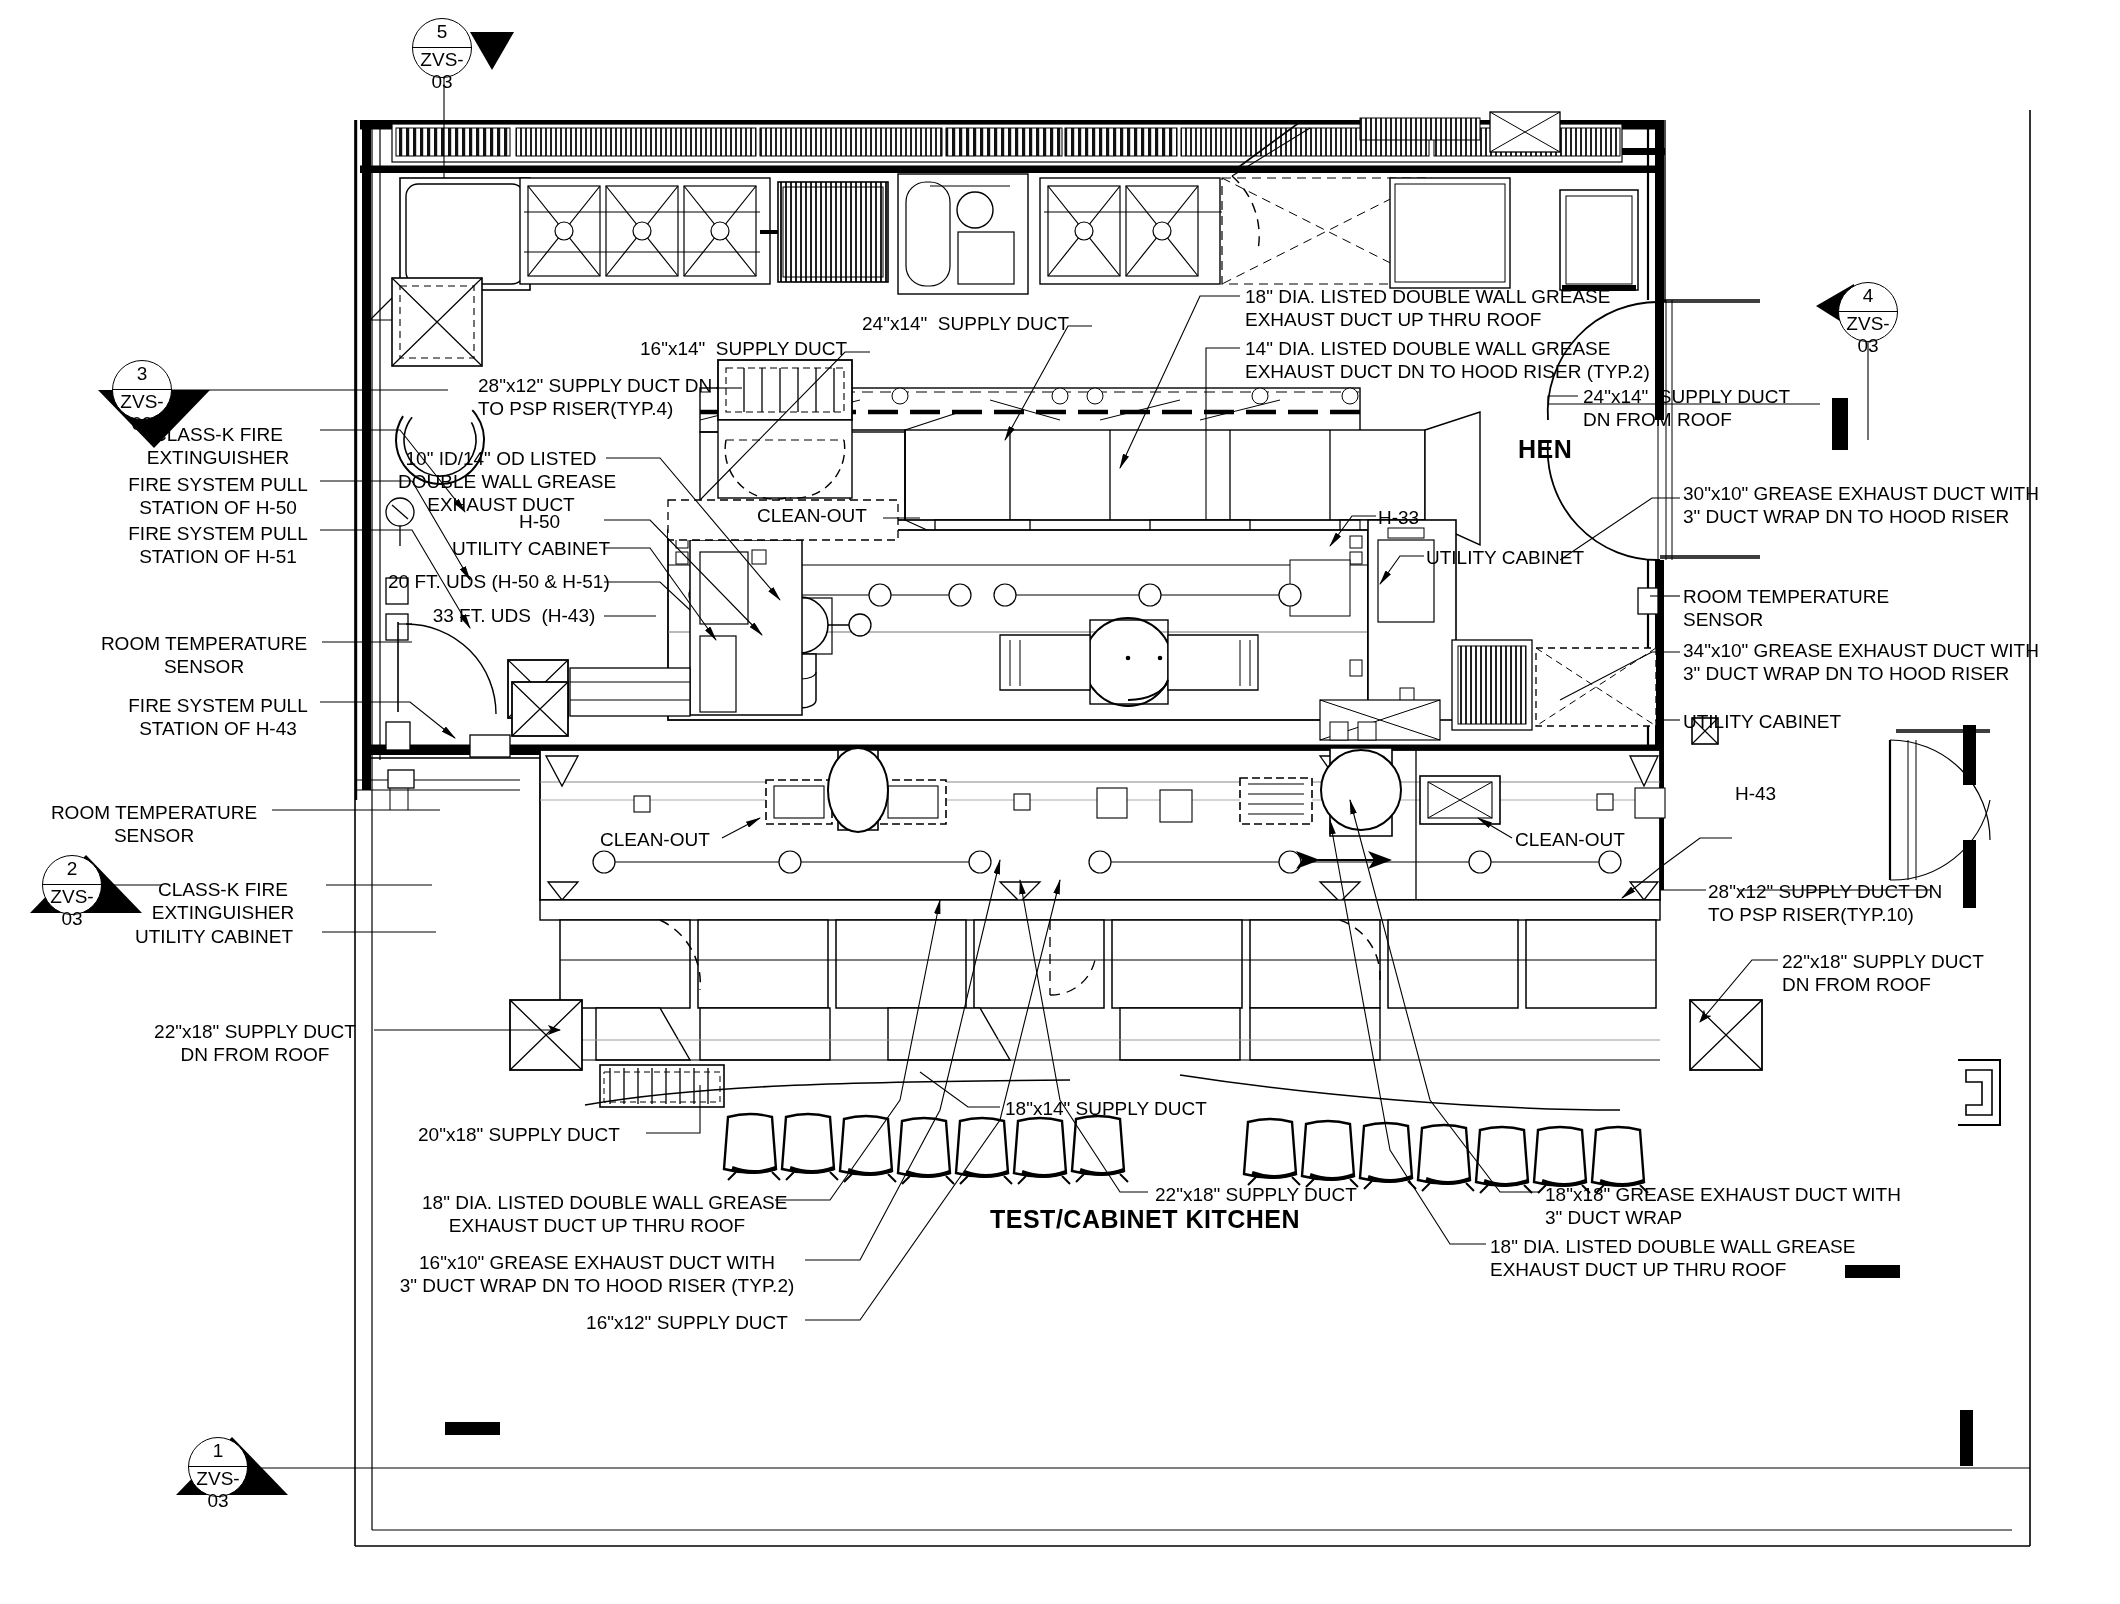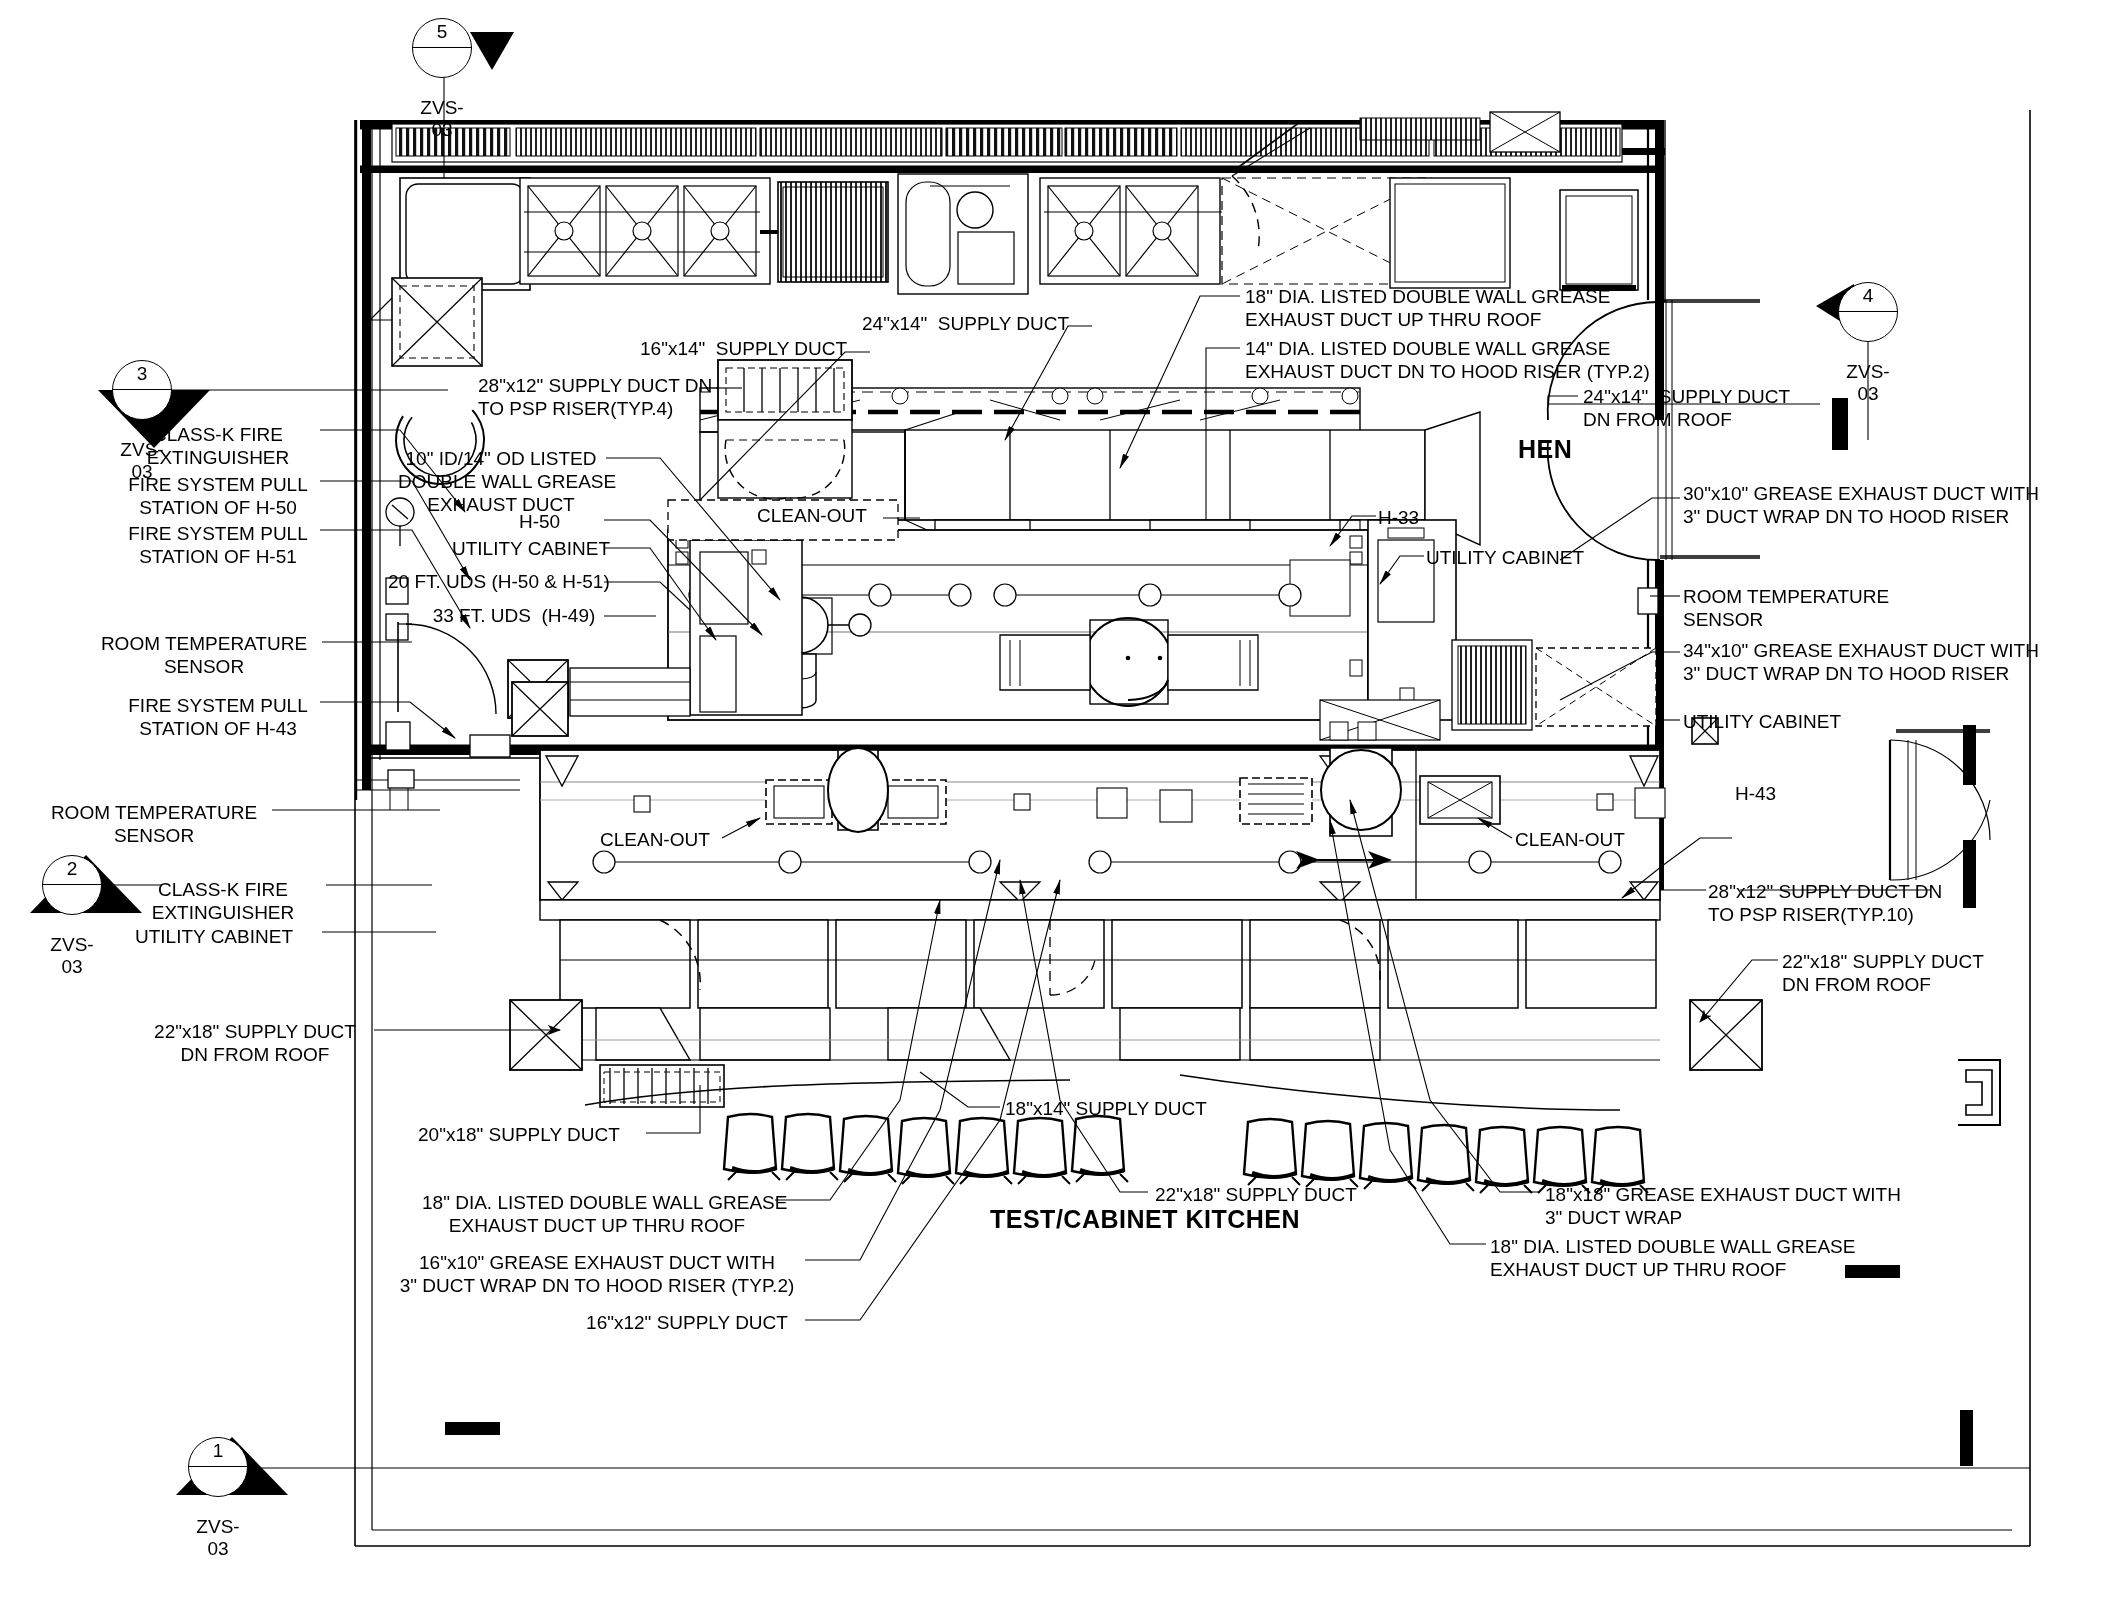--- a/index.html
+++ b/index.html
@@ -35,21 +35,21 @@
     position:absolute;left:0;top:0;width:60px;height:60px;
     border:1px solid #000;border-radius:50%;background:#fff;box-sizing:border-box;
   }
   .mk .bar{position:absolute;left:0;top:29px;width:60px;height:1px;background:#000;}
   .mk .num{
     position:absolute;left:0;top:3px;width:60px;text-align:center;
     font-size:19px;font-family:"Liberation Sans",sans-serif;
   }
   .mk .sh{
     position:absolute;left:0;top:31px;width:60px;text-align:center;
-    font-size:19px;font-family:"Liberation Sans",sans-serif;margin-top:48px;
+    font-size:19px;font-family:"Liberation Sans",sans-serif;
   }
 </style>
 </head>
 <body>
 
 <div id="sheet">
 
   <svg class="ov" viewBox="0 0 2120 1604">
     <defs>
       <marker id="ah" markerWidth="12" markerHeight="9" refX="11" refY="4.5" orient="auto">
@@ -620,21 +620,21 @@
 DN FROM ROOF</div>
 
   <div class="lbl" style="left:478px;top:374px;width:280px;">28"x12" SUPPLY DUCT DN
 TO PSP RISER(TYP.4)</div>
   <div class="lbl r" style="left:398px;top:447px;width:206px;">10" ID/14" OD LISTED
 DOUBLE WALL GREASE
 EXHAUST DUCT</div>
   <div class="lbl r" style="left:509px;top:510px;width:61px;">H-50</div>
   <div class="lbl r" style="left:452px;top:537px;width:148px;">UTILITY CABINET</div>
   <div class="lbl r" style="left:388px;top:570px;width:212px;">20 FT. UDS (H-50 &amp; H-51)</div>
-  <div class="lbl r" style="left:428px;top:604px;width:172px;">33 FT. UDS  (H-49)</div>
+  <div class="lbl r" style="left:428px;top:604px;width:172px;">33 FT. UDS  (H-43)</div>
   <div class="lbl" style="left:640px;top:337px;width:240px;">16"x14"  SUPPLY DUCT</div>
   <div class="lbl" style="left:862px;top:312px;width:240px;">24"x14"  SUPPLY DUCT</div>
   <div class="lbl" style="left:757px;top:504px;width:130px;">CLEAN-OUT</div>
   <div class="lbl" style="left:1245px;top:285px;width:380px;">18" DIA. LISTED DOUBLE WALL GREASE
 EXHAUST DUCT UP THRU ROOF</div>
   <div class="lbl" style="left:1245px;top:337px;width:410px;">14" DIA. LISTED DOUBLE WALL GREASE
 EXHAUST DUCT DN TO HOOD RISER (TYP.2)</div>
   <div class="lbl" style="left:1378px;top:506px;width:60px;">H-33</div>
   <div class="lbl" style="left:1426px;top:546px;width:180px;">UTILITY CABINET</div>
 

